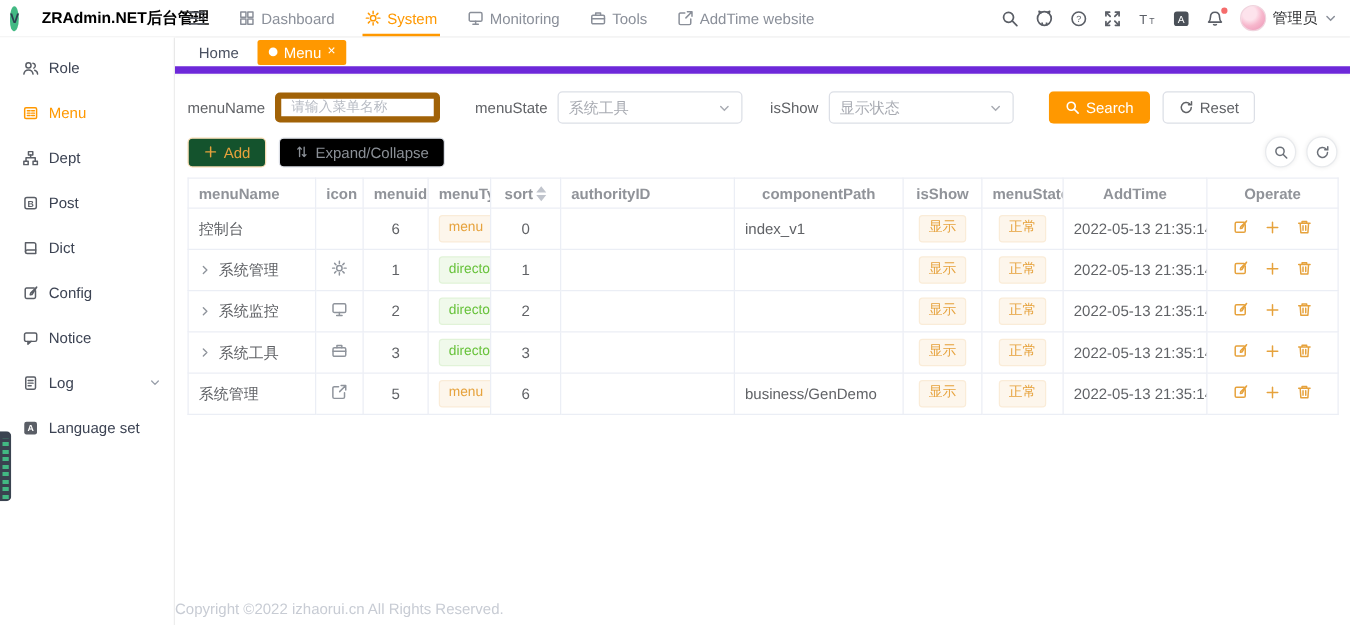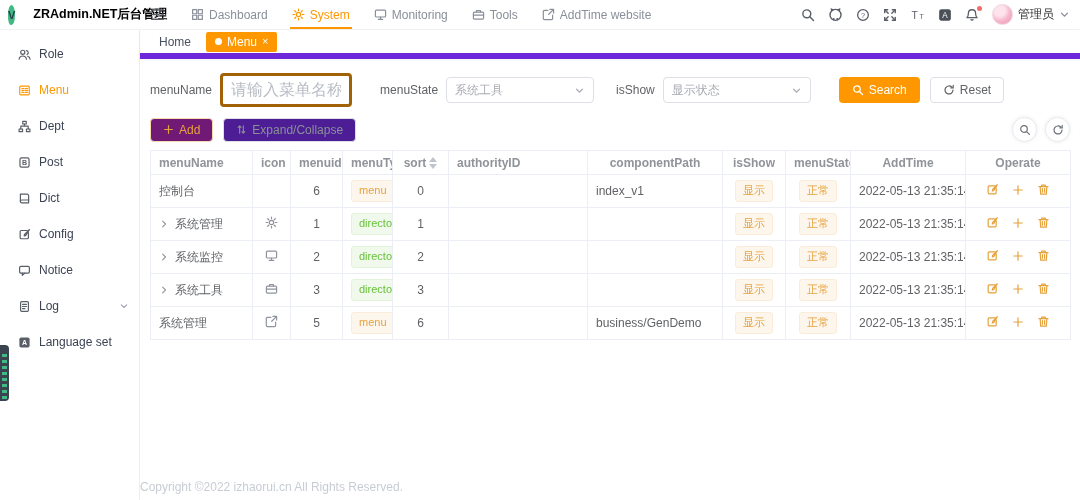--- a/index.html
+++ b/index.html
@@ -39,33 +39,33 @@
   .tabbar { height:29px; display:flex; align-items:center; gap:6px; padding:0 10px; border-bottom:6px solid #6d28d9; box-shadow:0 1px 3px rgba(0,0,0,.05); }
   .tab { display:flex; align-items:center; gap:5px; height:20px; padding:0 9px; border-radius:2px; color:#495060; cursor:pointer; white-space:nowrap; }
   .tab.active { background:#ff9800; color:#fff; }
   .tab .dot { width:7px; height:7px; border-radius:50%; background:#fff; }
   .tab .close { font-size:11px; line-height:1; }
 
   
   .content { padding:10px; flex:1 1 auto; }
   .filter-row { display:flex; align-items:center; margin:4px 0 10px; }
   .f-label { color:#606266; margin-right:8px; white-space:nowrap; }
-  .f-input { width:132px; height:34px; border:3px solid #a16207; border-radius:4px; padding:0 8px; font-size:16px; color:#606266; font-family:inherit; outline:none; }
+  .f-input { width:132px; height:24px; border:5px solid #a16207; border-radius:4px; padding:0 8px; font-size:11px; color:#606266; font-family:inherit; outline:none; }
   .f-input::placeholder { color:#b8bcc4; }
   .sel { width:148px; height:26px; border:1px solid #dcdfe6; border-radius:4px; display:flex; align-items:center; padding:0 8px; color:#a8abb2; cursor:pointer; }
   .sel .ph { flex:1 1 auto; white-space:nowrap; overflow:hidden; }
   .sel .chev { color:#a8abb2; display:flex; }
   .gap-lg { width:28px; flex:0 0 auto; }
   .gap-md { width:22px; flex:0 0 auto; }
   .btn { display:inline-flex; align-items:center; gap:5px; height:26px; padding:0 12px; border-radius:4px; border:1px solid transparent; cursor:pointer; font-size:12px; white-space:nowrap; }
   .btn-search { background:#ff9800; color:#fff; }
   .btn-reset { background:#fff; border-color:#dcdfe6; color:#606266; margin-left:10px; }
   .action-row { display:flex; align-items:center; margin-bottom:8px; }
-  .btn-add { background:#701a75; border-color:#f5dab1; color:#e6a23c; height:24px; }
-  .btn-expand { background:#4c1d95; border-color:#dcdfe6; color:#8b9097; height:24px; margin-left:10px; }
+  .btn-add { background:#14532d; border-color:#f5dab1; color:#e6a23c; height:24px; }
+  .btn-expand { background:#000000; border-color:#dcdfe6; color:#8b9097; height:24px; margin-left:10px; }
   .action-right { margin-left:auto; display:flex; gap:8px; }
   .circle-btn { width:25px; height:25px; border-radius:50%; border:1px solid #e8eaed; box-shadow:0 0 4px rgba(0,0,0,.08); background:#fff; display:flex; align-items:center; justify-content:center; color:#6b7078; cursor:pointer; }
 
   
   table { width:920px; border-collapse:collapse; table-layout:fixed; }
   th, td { border:1px solid #ebeef5; height:33px; padding:0 8px; font-weight:normal; overflow:hidden; white-space:nowrap; }
   th { color:#909399; font-weight:bold; height:24px; }
   td { color:#606266; }
   .al { text-align:left; } .ac { text-align:center; }
   .sort-caret { display:inline-flex; flex-direction:column; vertical-align:middle; margin-left:3px; }

